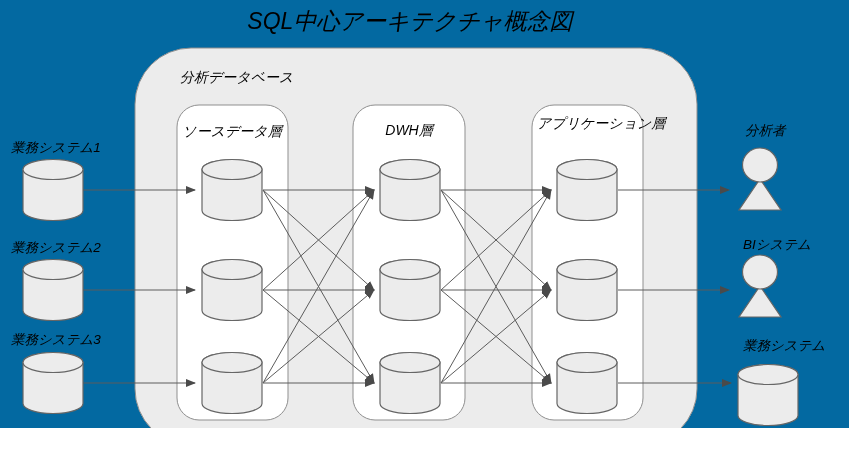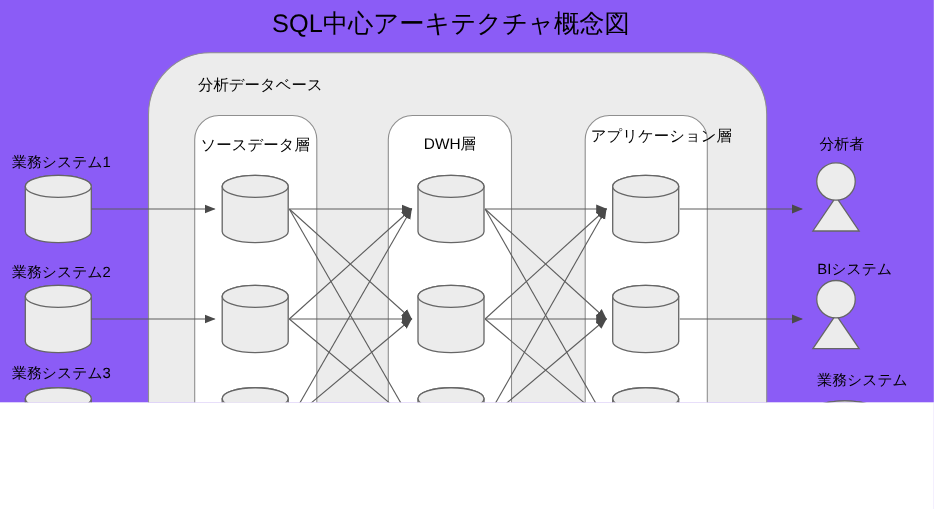--- a/index.html
+++ b/index.html
@@ -1,22 +1,23 @@
 <!DOCTYPE html>
 <html><head>
 <meta charset="utf-8">
 <style>
   html, body { margin: 0; padding: 0; background: #ffffff; }
   .canvas {
     position: relative;
     width: 849px;
-    height: 366px;
-    background: #8b5cf6;
+    height: 428px;
+    background: #0369a1;
     font-family: "Liberation Sans", sans-serif;
     overflow: hidden;
+    font-style: italic;
   }
   svg text {
     fill: #000000;
     font-family: "Liberation Sans", sans-serif;
   }
   .title-text   { font-size: 23px; }
   .box-label    { font-size: 14px; }
   .node-label   { font-size: 13.5px; }
   .outer-box    { fill: #ececec; stroke: #8f8f8f; stroke-width: 1; }
   .layer-box    { fill: #ffffff; stroke: #8f8f8f; stroke-width: 1; }

